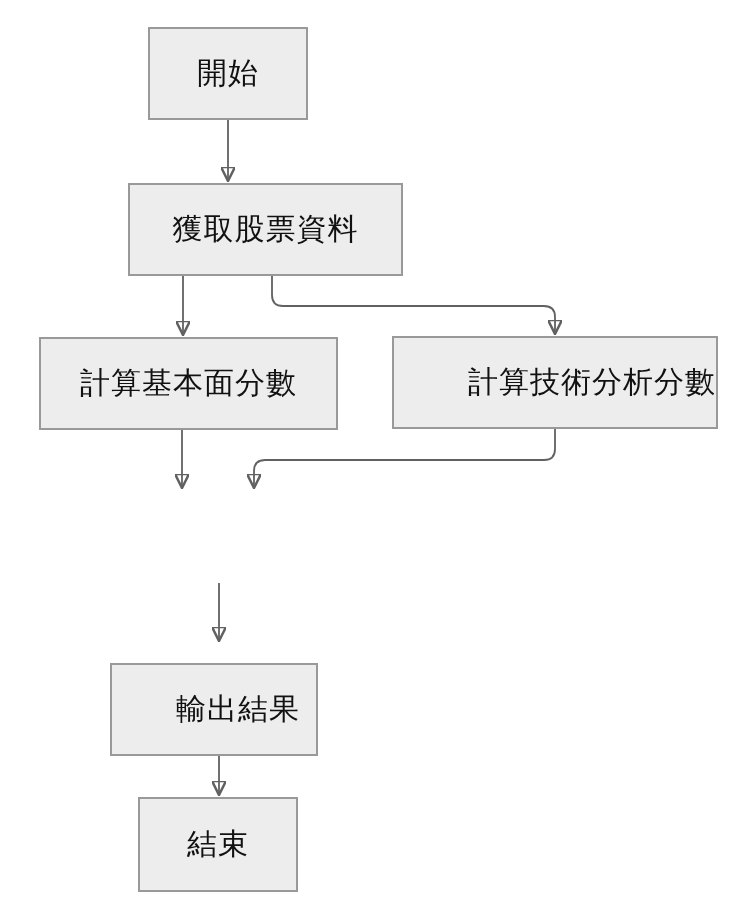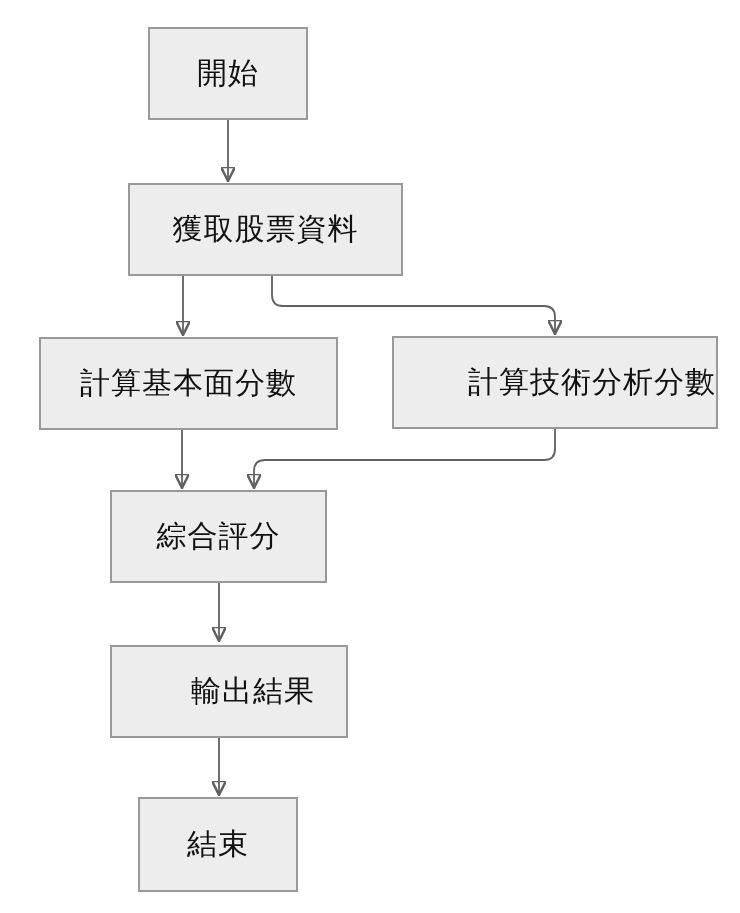--- a/index.html
+++ b/index.html
@@ -43,21 +43,21 @@
     font-size:30px;
     letter-spacing:1px;
     white-space:nowrap;
     text-align:center;
   }
   .n-start{left:148px;top:27px;width:160px;height:93px;}
   .n-fetch{left:92px;top:183px;width:275px;height:93px;margin-left:36px;}
   .n-fund{left:39px;top:337px;width:299px;height:93px;}
   .n-tech{left:392px;top:336px;width:326px;height:93px;justify-content:flex-end;}
   .n-comp{left:110px;top:490px;width:217px;height:93px;}
-  .n-out{left:110px;top:645px;width:238px;height:93px;padding-left:48px;}
+  .n-out{left:110px;top:663px;width:208px;height:93px;padding-left:48px;}
   .n-end{left:138px;top:797px;width:160px;height:95px;}
 </style>
 </head>
 <body>
 
 <div class="canvas">
 
   <svg class="edges" viewBox="0 0 740 913" xmlns="http://www.w3.org/2000/svg">
     <defs>
       <marker id="arrow" viewBox="0 0 10 10" refX="10" refY="5" markerUnits="userSpaceOnUse" markerWidth="15" markerHeight="14" orient="auto">
@@ -82,23 +82,20 @@
   </div>
 
   <div class="node n-fund">
     <span>計算基本面分數</span>
   </div>
 
   <div class="node n-tech">
     <span>計算技術分析分數</span>
   </div>
 
-  <div class="node n-comp">
-    <span>綜合評分</span>
-  </div>
 
   <div class="node n-out">
     <span>輸出結果</span>
   </div>
 
   <div class="node n-end">
     <span>結束</span>
   </div>
 
 </div>

